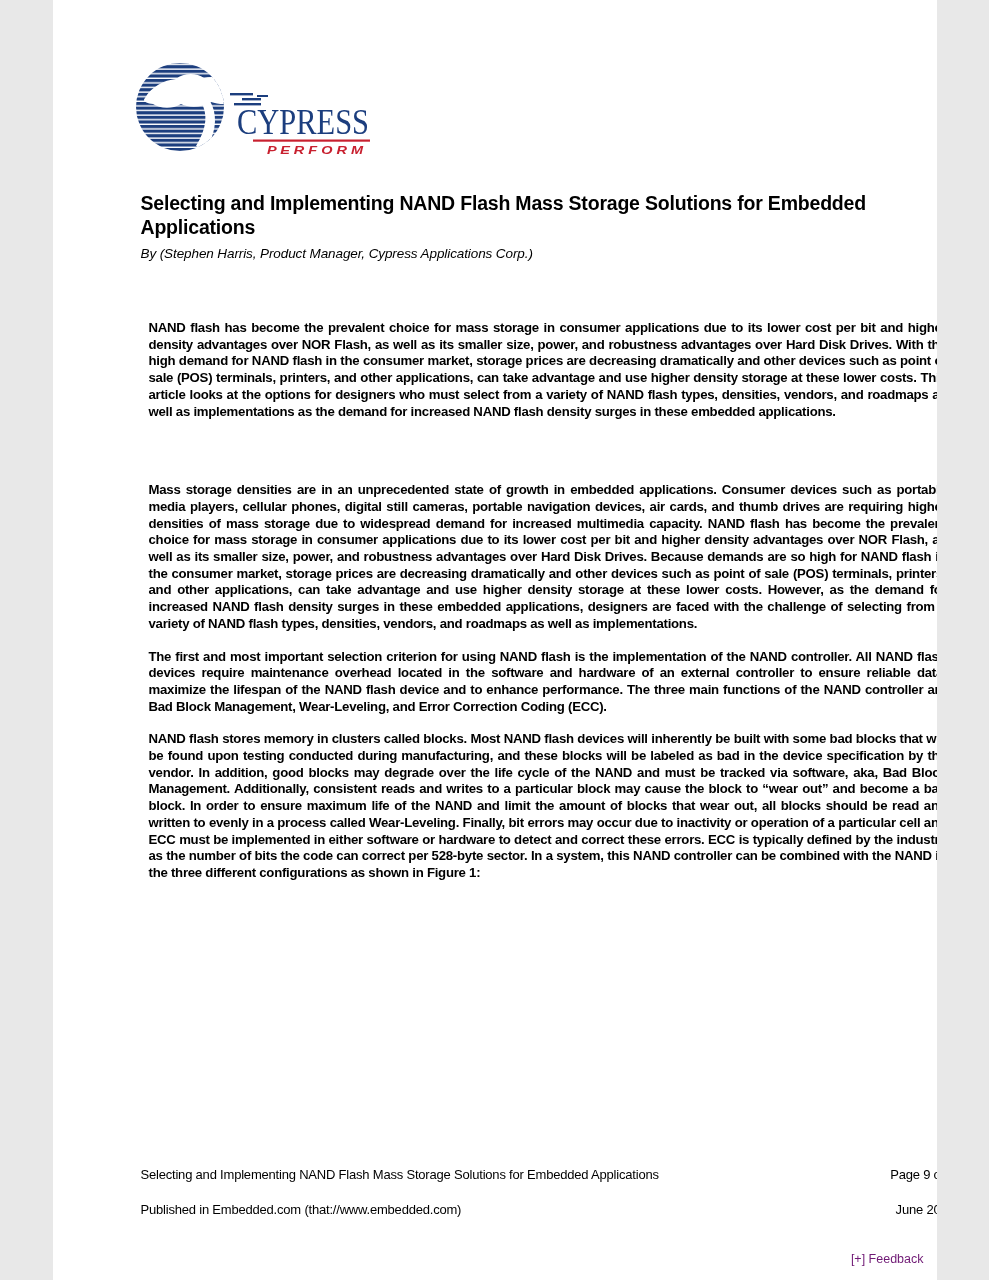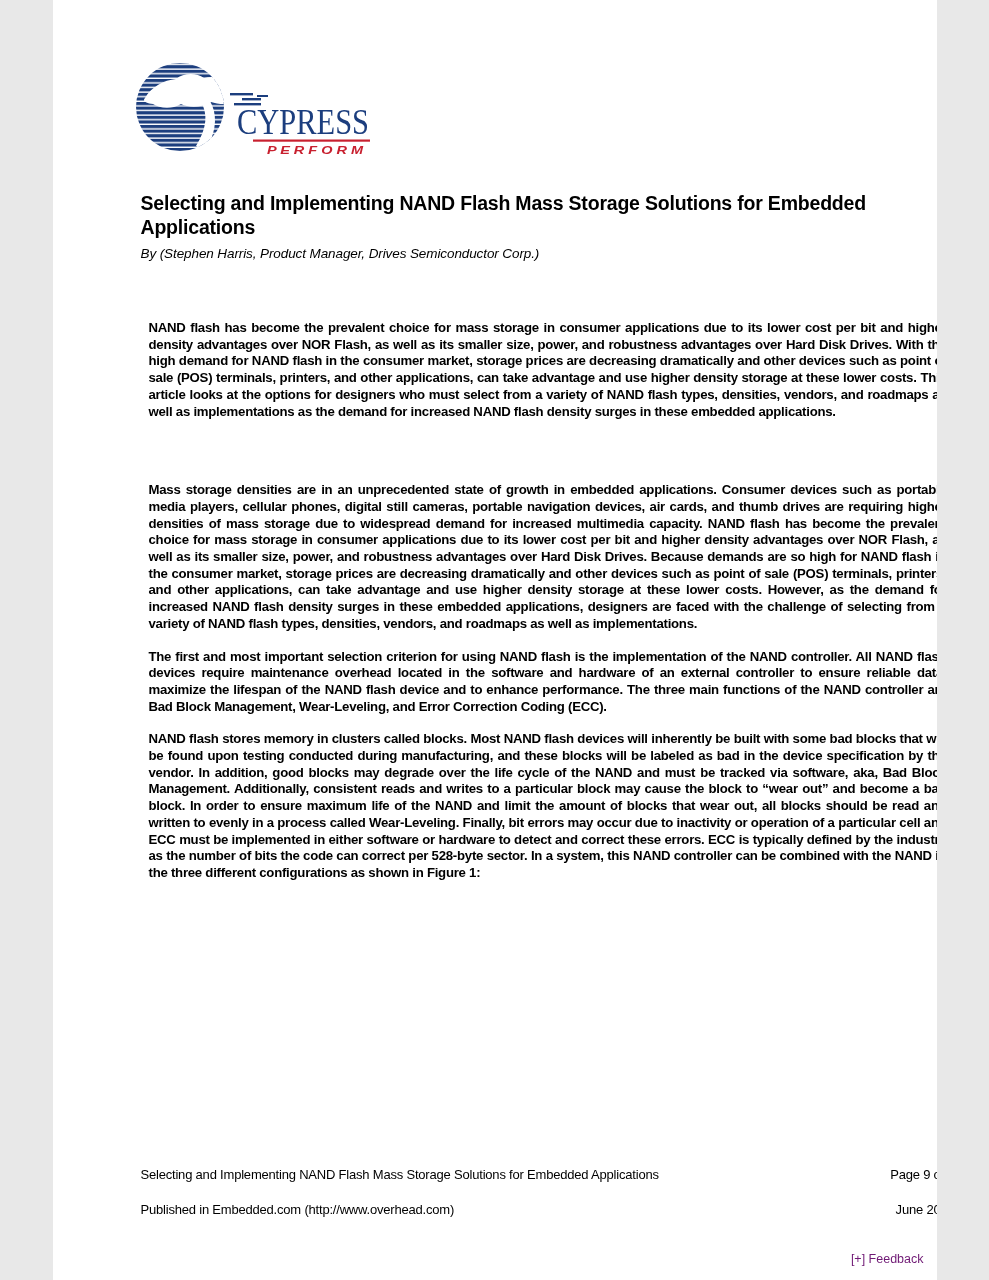--- a/index.html
+++ b/index.html
@@ -114,33 +114,33 @@
       <rect x="103" y="47" width="27" height="2.4"></rect>
       <rect x="126" y="39" width="11" height="2"></rect>
     </g>
 
     <text x="106" y="78" font-family="Liberation Serif, serif" font-size="35" fill="#1c3e7e" textLength="132" lengthAdjust="spacingAndGlyphs">CYPRESS</text>
     <rect x="122" y="83.5" width="117" height="2.2" fill="#c8202f"></rect>
     <text x="136" y="98" font-family="Liberation Sans, sans-serif" font-size="11" font-style="italic" font-weight="bold" fill="#c8202f" textLength="96" lengthAdjust="spacingAndGlyphs">P E R F O R M</text>
   </svg>
 
   <div class="doc-title">Selecting and Implementing NAND Flash Mass Storage Solutions for Embedded Applications</div>
-  <div class="byline">By (Stephen Harris, Product Manager, Drives Semiconductor Corp.)</div>
+  <div class="byline">By (Stephen Harris, Product Manager, Cypress Applications Corp.)</div>
 
   <div class="content">
     <p>NAND flash has become the prevalent choice for mass storage in consumer applications due to its lower cost per bit and higher density advantages over NOR Flash, as well as its smaller size, power, and robustness advantages over Hard Disk Drives. With the high demand for NAND flash in the consumer market, storage prices are decreasing dramatically and other devices such as point of sale (POS) terminals, printers, and other applications, can take advantage and use higher density storage at these lower costs. This article looks at the options for designers who must select from a variety of NAND flash types, densities, vendors, and roadmaps as well as implementations as the demand for increased NAND flash density surges in these embedded applications.</p>
     <p class="gap-large">Mass storage densities are in an unprecedented state of growth in embedded applications.  Consumer devices such as portable media players, cellular phones, digital still cameras, portable navigation devices, air cards, and thumb drives are requiring higher densities of mass storage due to widespread demand for increased multimedia capacity.  NAND flash has become the prevalent choice for mass storage in consumer applications due to its lower cost per bit and higher density advantages over NOR Flash, as well as its smaller size, power, and robustness advantages over Hard Disk Drives.  Because demands are so high for NAND flash in the consumer market, storage prices are decreasing dramatically and other devices such as point of sale (POS) terminals, printers, and other applications, can take advantage and use higher density storage at these lower costs.   However, as the demand for increased NAND flash density surges in these embedded applications, designers are faced with the challenge of selecting from a variety of NAND flash types, densities, vendors, and roadmaps as well as implementations.</p>
     <p class="gap-normal">The first and most important selection criterion for using NAND flash is the implementation of the NAND controller.  All NAND flash devices require maintenance overhead located in the software and hardware of an external controller to ensure reliable data, maximize the lifespan of the NAND flash device and to enhance performance.  The three main functions of the NAND controller are Bad Block Management, Wear-Leveling, and Error Correction Coding (ECC).</p>
     <p class="gap-normal">NAND flash stores memory in clusters called blocks. Most NAND flash devices will inherently be built with some bad blocks that will be found upon testing conducted during manufacturing, and these blocks will be labeled as bad in the device specification by the vendor.  In addition, good blocks may degrade over the life cycle of the NAND and must be tracked via software, aka, Bad Block Management.  Additionally, consistent reads and writes to a particular block may cause the block to “wear out” and become a bad block.  In order to ensure maximum life of the NAND and limit the amount of blocks that wear out, all blocks should be read and written to evenly in a process called Wear-Leveling.  Finally, bit errors may occur due to inactivity or operation of a particular cell and ECC must be implemented in either software or hardware to detect and correct these errors.  ECC is typically defined by the industry as the number of bits the code can correct per 528-byte sector.  In a system, this NAND controller can be combined with the NAND in the three different configurations as shown in Figure 1:</p>
   </div>
 
   <div class="footer-row row1">
     <span>Selecting and Implementing NAND Flash Mass Storage Solutions for Embedded Applications</span>
     <span>Page 9 of 4</span>
   </div>
   <div class="footer-row row2">
-    <span>Published in Embedded.com (http://www.overhead.com)</span>
+    <span>Published in Embedded.com (that://www.embedded.com)</span>
     <span>June 2008</span>
   </div>
 
   <a href="#" class="feedback">[+] Feedback</a>
 
 </div>
 
 </body></html>

